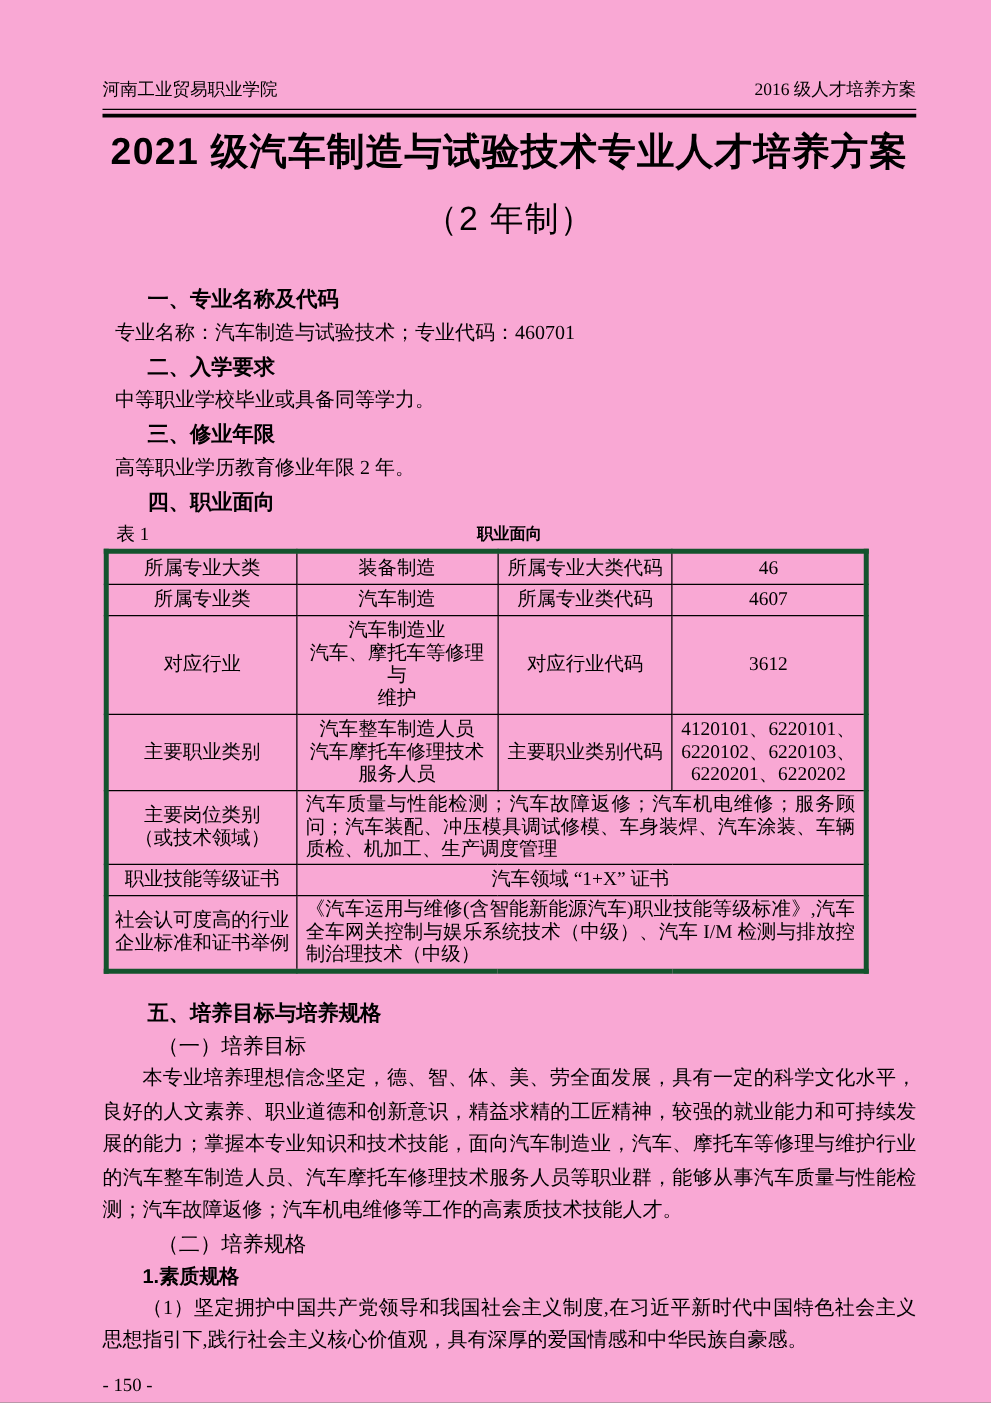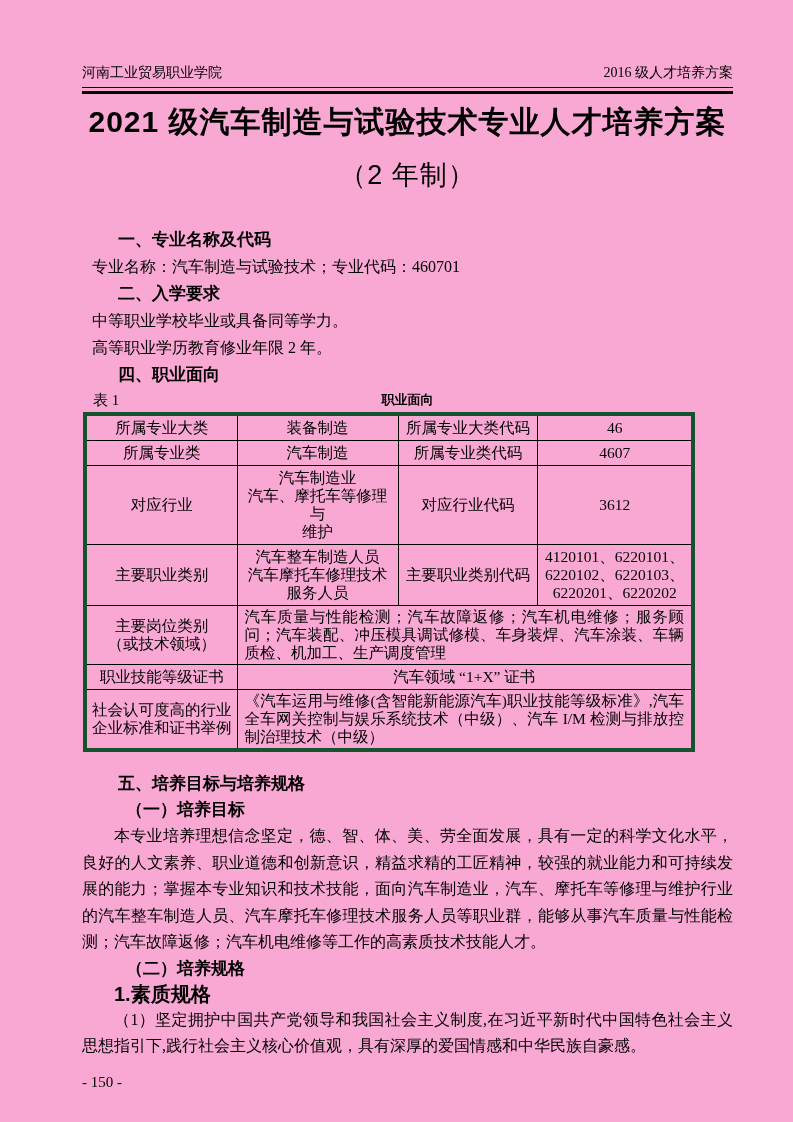--- a/index.html
+++ b/index.html
@@ -91,28 +91,28 @@
     text-align:justify;
     text-justify:inter-ideograph;
     padding:2px 7px;
     white-space:normal;
   }
   
   .sec-heading.after-table{margin-top:18px;}
   .sub-heading{
     margin:0 0 0 44px;
     font-family:"Liberation Sans", sans-serif;
-    font-weight:bold;
+    font-weight:normal;
     font-size:17px;line-height:26px;
   }
   .num-heading{
     margin:0 0 0 32px;
     font-family:"Liberation Sans", sans-serif;
     font-weight:bold;
-    font-size:20px;line-height:25px;
+    font-size:16px;line-height:25px;
   }
   .para{
     margin:0;
     font-size:16px;line-height:26.5px;
     text-align:justify;
     text-indent:2em;
   }
   .page-num{
     margin-top:12px;
     font-size:15px;line-height:20px;
@@ -133,20 +133,21 @@
   <div class="doc-subtitle">（2 年制）</div>
 
   <div class="content">
 
     <h3 class="sec-heading">一、专业名称及代码</h3>
     <p class="body-line">专业名称：汽车制造与试验技术；专业代码：460701</p>
 
     <h3 class="sec-heading">二、入学要求</h3>
     <p class="body-line">中等职业学校毕业或具备同等学力。</p>
 
+    <h3 class="sec-heading">三、修业年限</h3>
     <p class="body-line">高等职业学历教育修业年限 2 年。</p>
 
     <h3 class="sec-heading">四、职业面向</h3>
 
     <div class="table-cap">
       <span class="lbl">表 1</span>
       <div class="cap">职业面向</div>
     </div>
 
     <table class="career">

